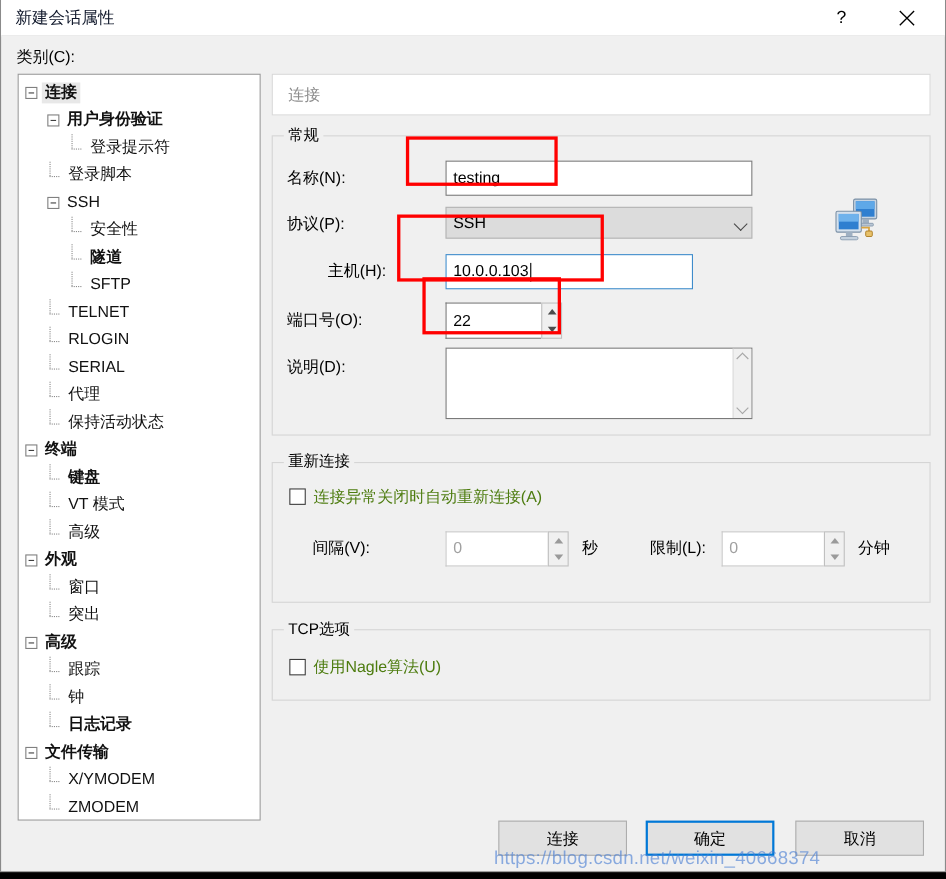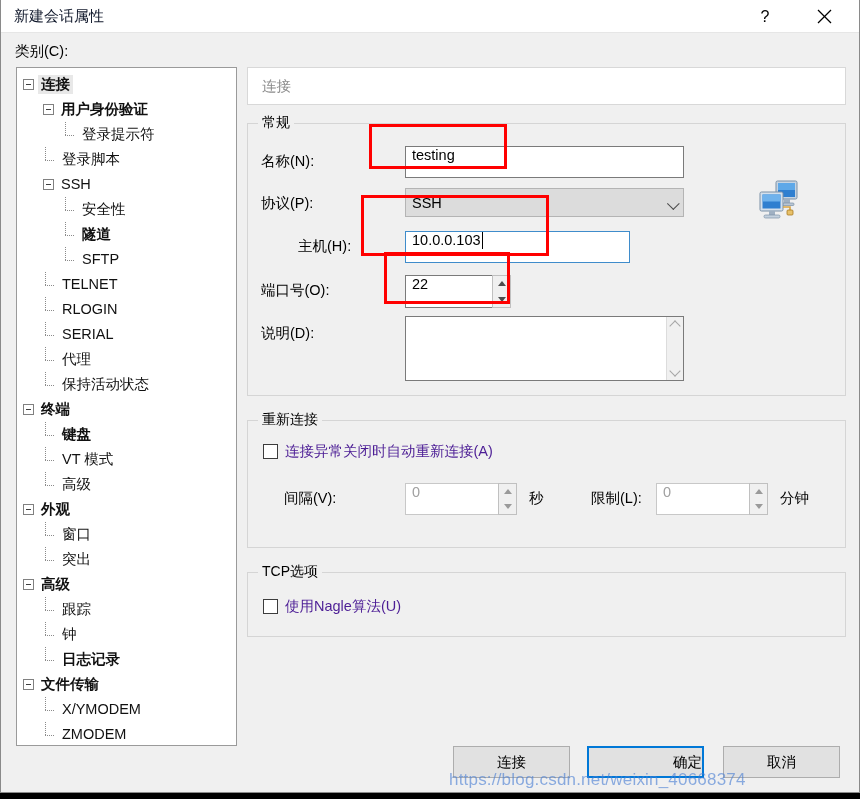--- a/index.html
+++ b/index.html
@@ -111,21 +111,21 @@
   .gb-general { height: 273px; }
   .gb-reconnect { height: 128px; margin-top: 24px; }
   .gb-tcp { height: 65px; margin-top: 24px; }
 
   .row { position: absolute; display:flex; align-items:center; }
   .flabel { font-size: 14.5px; color:#000; }
 
   .tinput {
     background:#fff; border:1px solid #7a7a7a;
     font-size: 14.5px; color:#000;
-    display:flex; align-items:flex-start; padding-left: 6px;
+    display:flex; align-items:center; padding-left: 6px;
     font-family: "Liberation Sans", sans-serif;
   }
   .tinput.focused { border:1px solid #3f8ccb; }
   .caret {
     display:inline-block; width:1px; height:17px;
     background:#000; margin-left:1px;
   }
   .combo {
     background:#dcdcdc; border:1px solid #b4b4b4;
     font-size: 14.5px; color:#000;
@@ -160,36 +160,36 @@
     display:flex; flex-direction:column; justify-content:space-between;
     align-items:center; padding: 5px 0;
   }
   .chev-up { width:8px;height:8px;border-left:1.6px solid #a6a6a6;border-top:1.6px solid #a6a6a6; rotate:45deg; }
   .chev-dn { width:8px;height:8px;border-left:1.6px solid #a6a6a6;border-bottom:1.6px solid #a6a6a6; rotate:-45deg; }
 
   .cbox {
     width:15px; height:15px; background:#fff; border:1px solid #3c3c3c;
     flex:0 0 auto; margin-right:7px;
   }
-  .cblabel { font-size:14.5px; color:#4c1d95; }
+  .cblabel { font-size:14.5px; color:#4d7c0f; }
 
   .dim-text { color:#a0a0a0; }
 
   
   .neticon { position:absolute; right: 42px; top: 55px; width:46px; height:42px; }
 
   
   .btn {
     position:absolute; bottom: 14px;
     height: 32px; width: 117px;
     background:#e1e1e1; border:1px solid #adadad;
     font-size:14.5px; color:#000;
     display:flex; align-items:center; justify-content:center;
   }
-  .btn.primary { border:2px solid #0078d7; background:#e1e1e1;justify-content:flex-end; }
+  .btn.primary { border:2px solid #0078d7; background:#e1e1e1; }
   .btn-connect { left: 452px; }
   .btn-ok { left: 586px; }
   .btn-cancel { left: 722px; }
 
   
   .redbox {
     position:absolute; border:3px solid #ff0000; pointer-events:none;
   }
 
   

